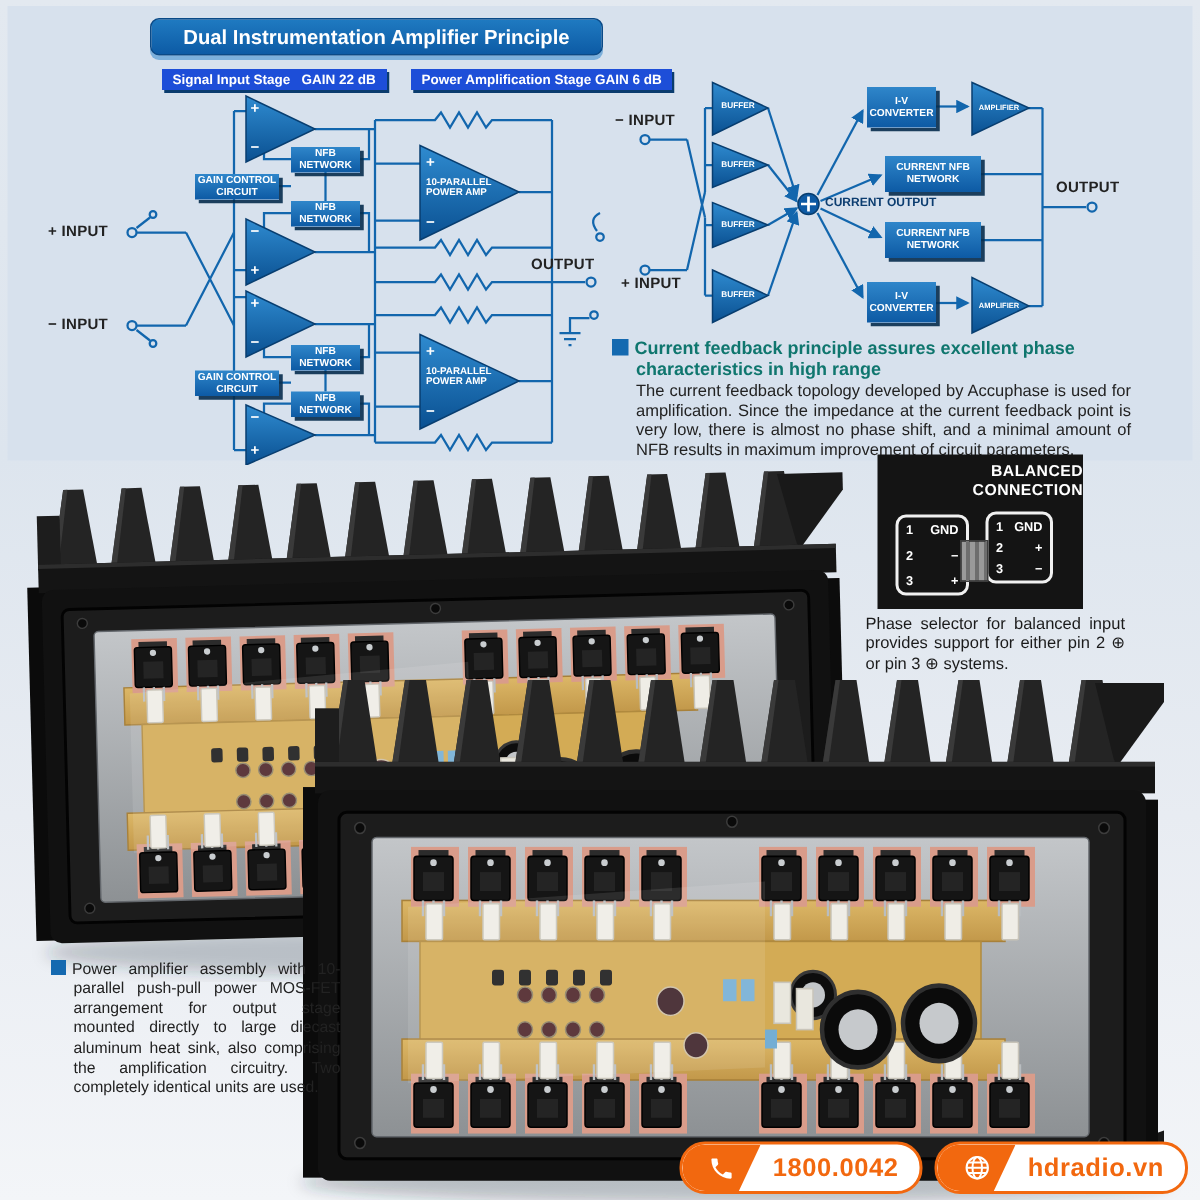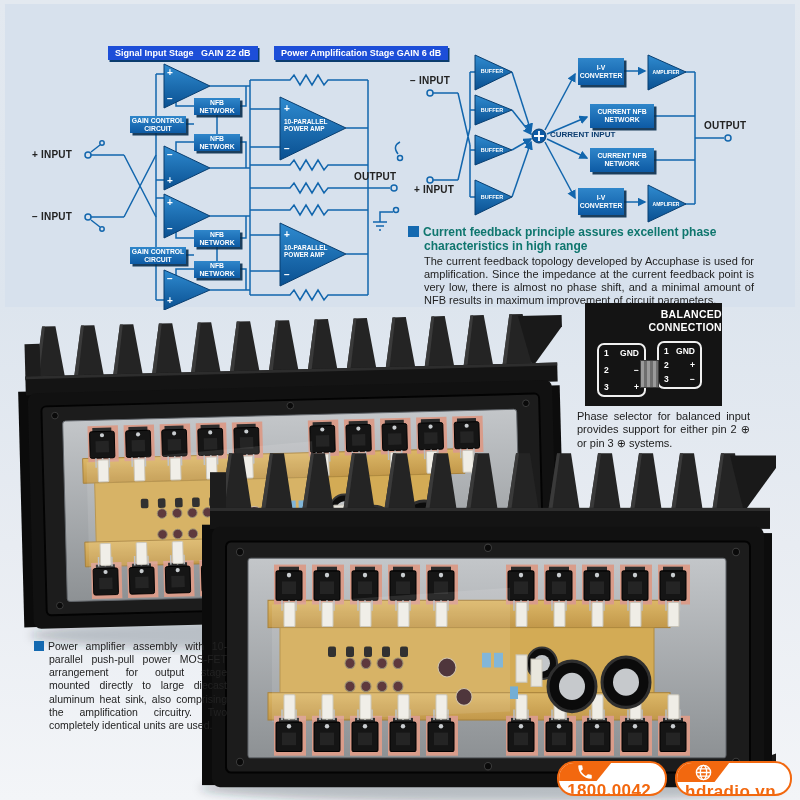--- a/index.html
+++ b/index.html
@@ -34,21 +34,21 @@
   .pinrow{display:flex;justify-content:space-between;gap:6px;}
   .switch{position:absolute;left:55px;top:57px;width:17px;height:26px;border:1px solid #3d3d3d;
        background:repeating-linear-gradient(90deg,#9a9a9a 0 3px,#6e6e6e 3px 6px);}
   .phase{position:absolute;left:577px;top:410px;width:173px;font-size:11px;font-weight:normal;color:#1b1b1b;
        text-align:justify;line-height:1.22;}
   .asm{position:absolute;left:34px;top:640px;width:178px;font-size:10.5px;color:#222;text-align:justify;
        line-height:1.25;padding-left:15px;text-indent:-15px;}
   .asm .bullet{width:10px;height:10px;}
   .pills{position:absolute;right:8px;bottom:4px;display:flex;gap:8px;z-index:5;}
   .pill{display:flex;align-items:center;height:31px;border:2.5px solid #f2680f;border-radius:17px;
-       background:#fff;overflow:hidden;flex-direction:column;}
+       background:#fff;overflow:hidden;}
   .pill .ic{width:52px;align-self:stretch;background:#f2680f;display:flex;align-items:center;
        justify-content:center;clip-path:polygon(0 0,100% 0,72% 100%,0 100%);}
   .pill .tx{color:#f2680f;font-weight:bold;font-size:17px;padding:0 14px 0 8px;letter-spacing:.4px;}
   svg.diag{position:absolute;left:0;top:0;}
 </style>
 </head>
 <body>
 
 <div class="topband"></div>
 
@@ -385,20 +385,21 @@
     </g>
     <g fill="url(#tgL)" stroke="#083e70" stroke-width="1">
       <polygon points="136,56 136,100 182,78"></polygon>
       <polygon points="136,138 136,182 182,160"></polygon>
       <polygon points="136,186 136,230 182,208"></polygon>
       <polygon points="136,262 136,302 182,282"></polygon>
       <polygon points="252,89 252,152 318,120"></polygon>
       <polygon points="252,215 252,278 318,246"></polygon>
     </g>
   </svg>
+  <div class="hdr" style="left:72px;top:4px;width:300px;">Dual Instrumentation Amplifier Principle</div>
   <div class="stage" style="left:80px;top:38px;">Signal Input Stage   GAIN 22 dB</div>
   <div class="stage" style="left:246px;top:38px;">Power Amplification Stage GAIN 6 dB</div>
   <span class="dl" style="left:4px;top:141px;">+ INPUT</span>
   <span class="dl" style="left:4px;top:203px;">− INPUT</span>
   <span class="dl" style="left:326px;top:163px;">OUTPUT</span>
   <div class="bx" style="left:166px;top:90px;width:46px;height:17px;">NFB
 NETWORK</div>
   <div class="bx" style="left:166px;top:126px;width:46px;height:17px;">NFB
 NETWORK</div>
   <div class="bx" style="left:102px;top:108px;width:56px;height:17px;">GAIN CONTROL
@@ -482,21 +483,21 @@
   <span class="tri-label" style="left:249px;top:61px;width:34px;font-size:5px;">AMPLIFIER</span>
   <span class="tri-label" style="left:249px;top:193px;width:34px;font-size:5px;">AMPLIFIER</span>
   <div class="bx" style="left:178px;top:50px;width:46px;height:27px;">I-V
 CONVERTER</div>
   <div class="bx" style="left:190px;top:96px;width:64px;height:24px;">CURRENT NFB
 NETWORK</div>
   <div class="bx" style="left:190px;top:140px;width:64px;height:24px;">CURRENT NFB
 NETWORK</div>
   <div class="bx" style="left:178px;top:180px;width:46px;height:27px;">I-V
 CONVERTER</div>
-  <span class="addl" style="left:150px;top:122px;">CURRENT INPUT</span>
+  <span class="addl" style="left:150px;top:122px;">CURRENT OUTPUT</span>
 </div>
 
 <div class="note-h"><span class="bullet"></span><span>Current feedback principle assures excellent phase characteristics in high range</span></div>
 <div class="note-b">The current feedback topology developed by Accuphase is used for amplification. Since the impedance at the current feedback point is very low, there is almost no phase shift, and a minimal amount of NFB results in maximum improvement of circuit parameters.</div>
 
 <div class="bal">
   <div class="bal-title">BALANCED
 CONNECTION</div>
   <div class="pinbox" style="left:12px;top:40px;width:35px;height:44px;">
     <div class="pinrow">

